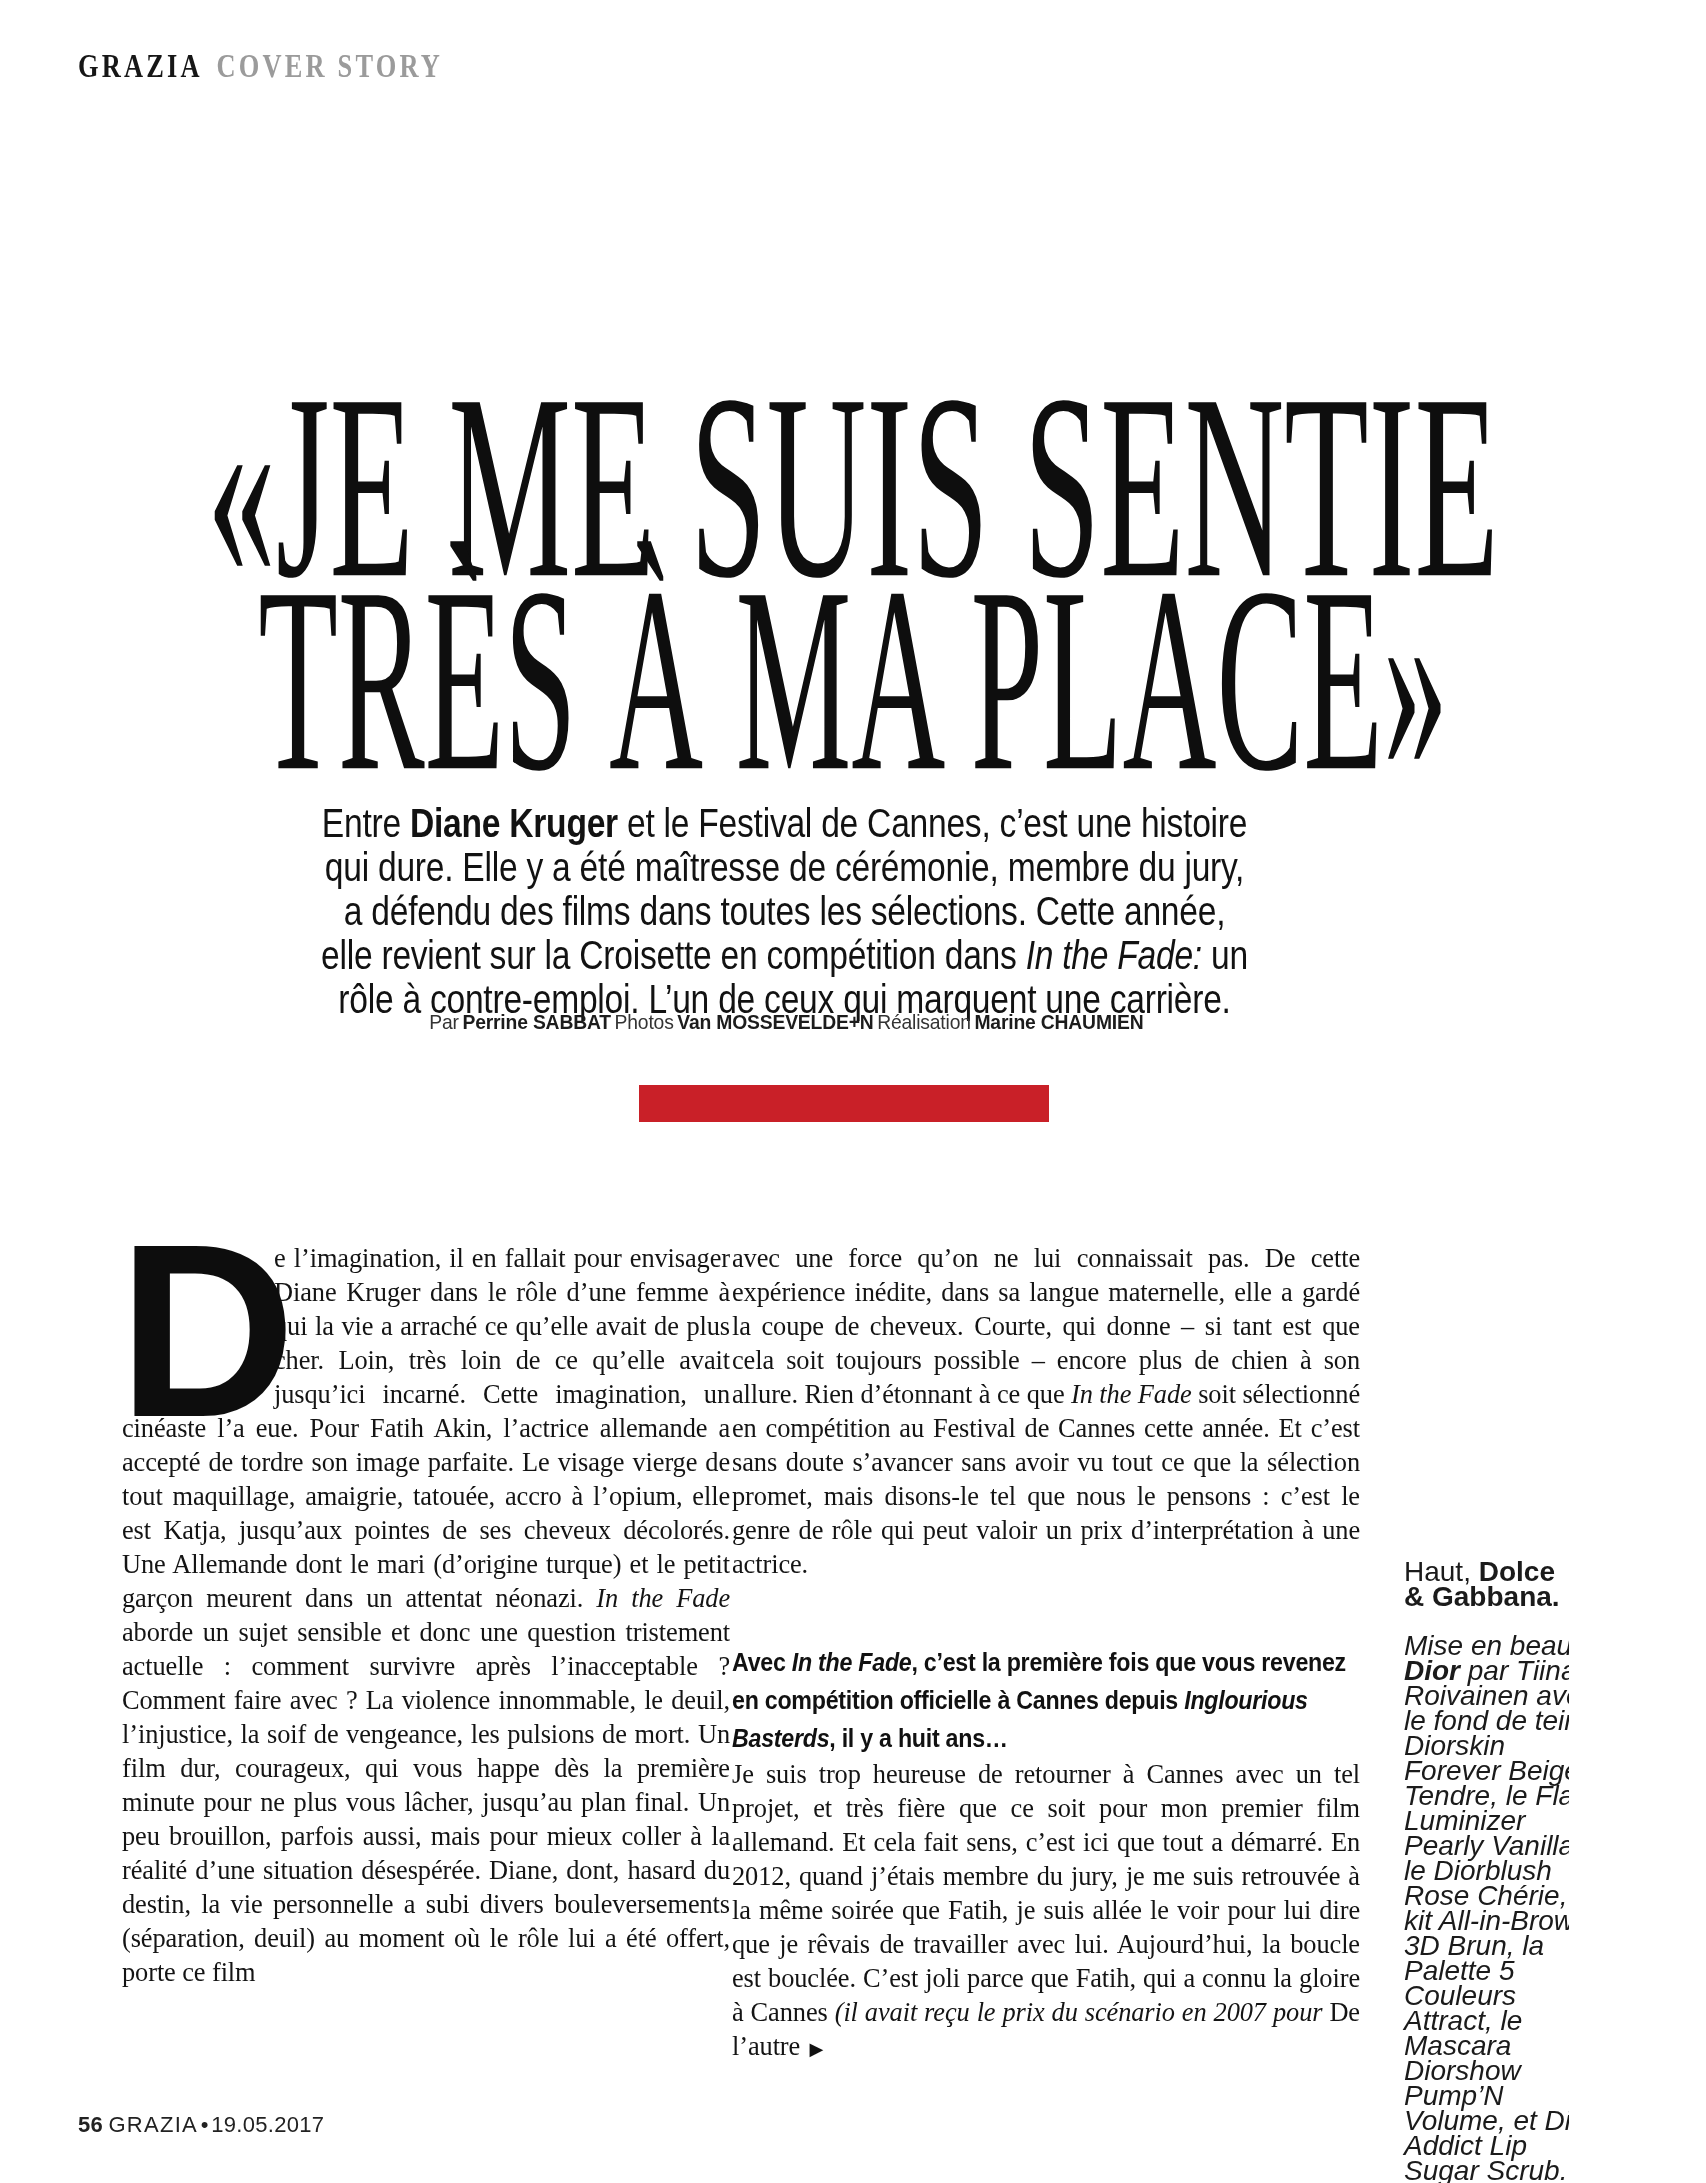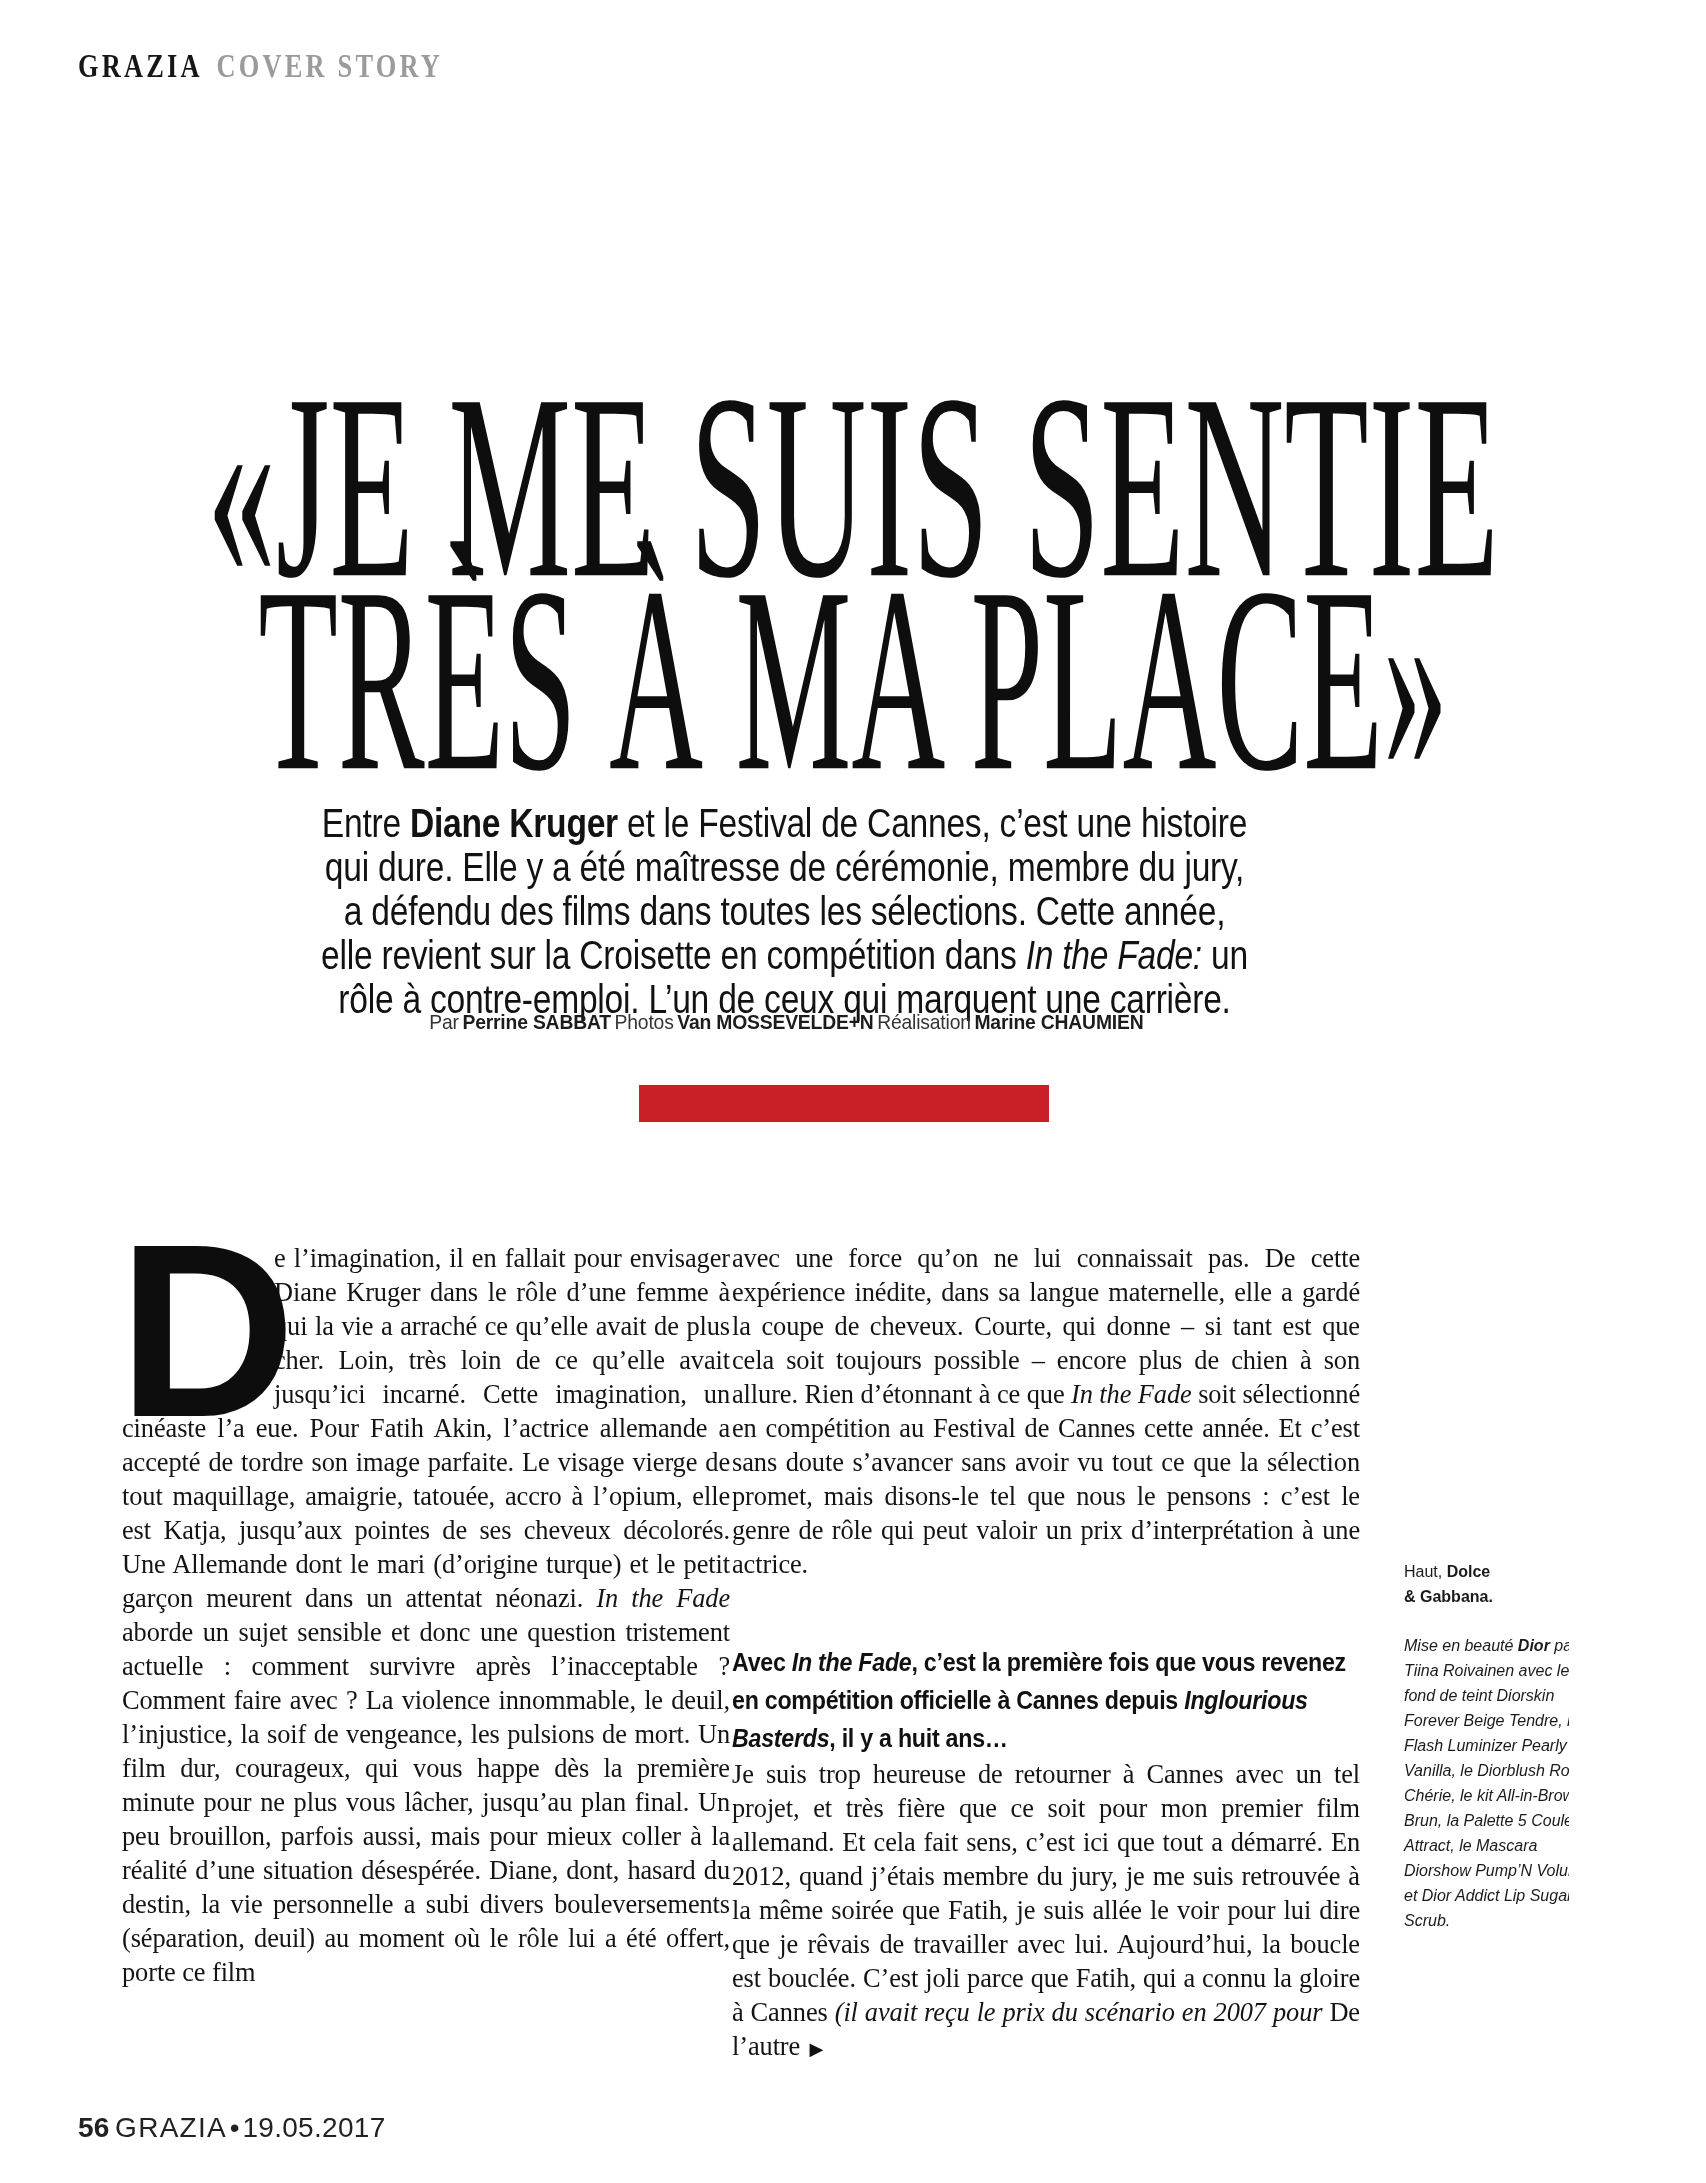--- a/index.html
+++ b/index.html
@@ -48,28 +48,28 @@
 
   .question{margin-top:62px;width:700px;transform:scaleX(0.88);transform-origin:0 0;
             font-family:"Liberation Sans",sans-serif;font-weight:700;
             font-size:26.4px;line-height:38px;letter-spacing:-0.3px;
             text-align:left;color:#111;}
   .answer{}
   .marker{font-family:"DejaVu Sans",sans-serif;font-size:18px;margin-left:9.3px;color:#111;}
 
   
   .sidebar{position:absolute;left:1404px;top:1559px;width:200px;
-           font-family:"Liberation Sans",sans-serif;font-size:16px;line-height:25px;
+           font-family:"Liberation Sans",sans-serif;font-size:28px;line-height:25px;
            color:#1b1b1b;text-align:left;}
   .sidebar .b{font-weight:700;}
   .credit2{margin-top:24px;font-style:italic;}
 
   
   .footer{position:absolute;left:78px;top:2112px;white-space:nowrap;
-          font-family:"Liberation Sans",sans-serif;font-size:28px;color:#222;
+          font-family:"Liberation Sans",sans-serif;font-size:22px;color:#222;
           letter-spacing:0.3px;}
   .footer .num{font-weight:700;}
   .footer .brand{letter-spacing:1.3px;margin-left:5.3px;}
   .footer .sep{margin:0 2.6px;}
 </style>
 </head>
 <body>
 
 <div class="page">
 

